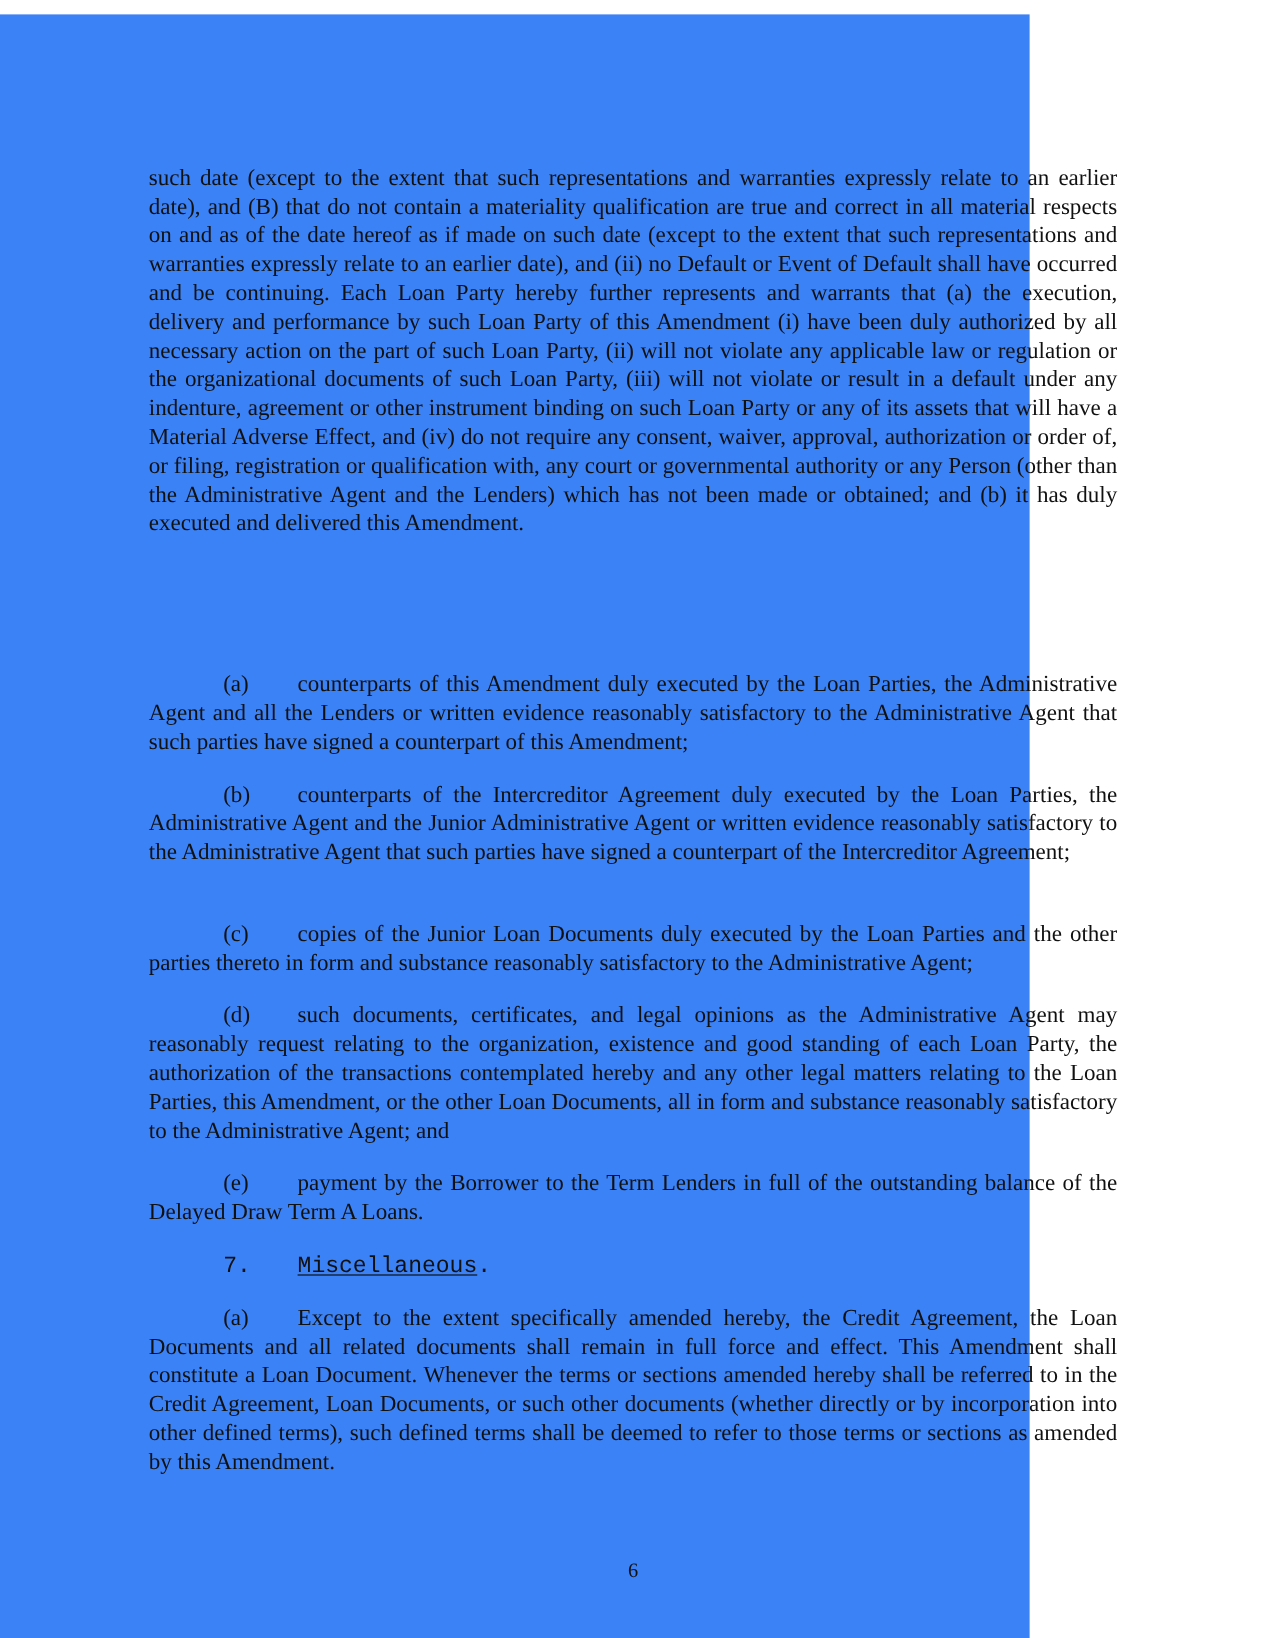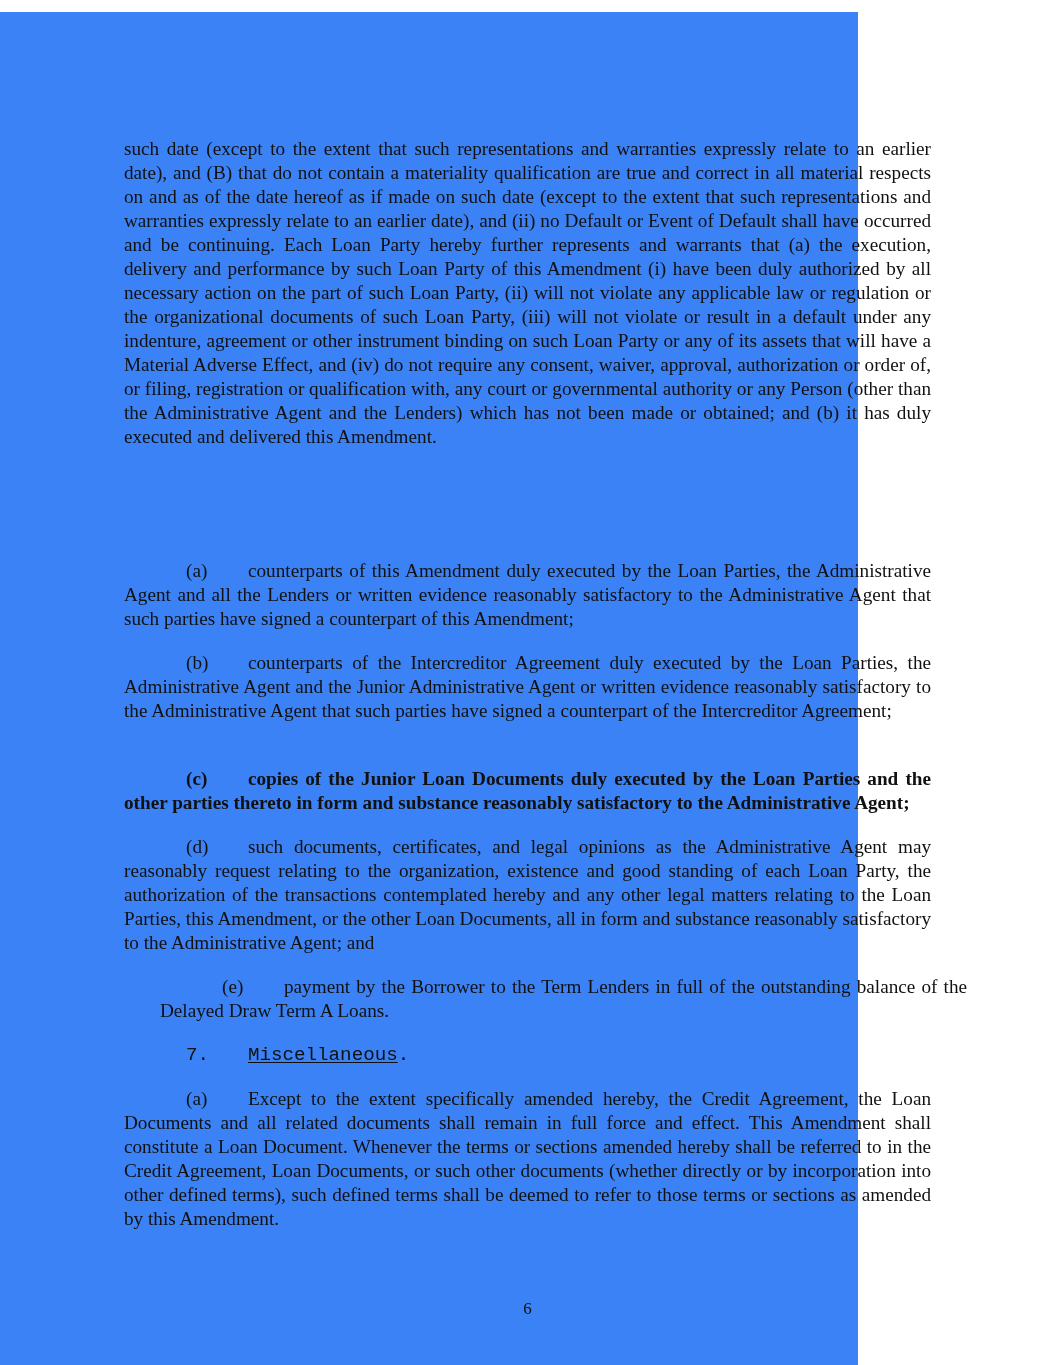--- a/index.html
+++ b/index.html
@@ -21,24 +21,24 @@
 
 <div class="page">
 
   <p class="block" style="top:125px;">such date (except to the extent that such representations and warranties expressly relate to an earlier date), and (B) that do not contain a materiality qualification are true and correct in all material respects on and as of the date hereof as if made on such date (except to the extent that such representations and warranties expressly relate to an earlier date), and (ii) no Default or Event of Default shall have occurred and be continuing. Each Loan Party hereby further represents and warrants that (a) the execution, delivery and performance by such Loan Party of this Amendment (i) have been duly authorized by all necessary action on the part of such Loan Party, (ii) will not violate any applicable law or regulation or the organizational documents of such Loan Party, (iii) will not violate or result in a default under any indenture, agreement or other instrument binding on such Loan Party or any of its assets that will have a Material Adverse Effect, and (iv) do not require any consent, waiver, approval, authorization or order of, or filing, registration or qualification with, any court or governmental authority or any Person (other than the Administrative Agent and the Lenders) which has not been made or obtained; and (b) it has duly executed and delivered this Amendment.</p>
 
 
   <p class="block indent" style="top:547px;"><span class="num">(a)</span><span>counterparts of this Amendment duly executed by the Loan Parties, the Administrative Agent and all the Lenders or written evidence reasonably satisfactory to the Administrative Agent that such parties have signed a counterpart of this Amendment;</span></p>
 
   <p class="block indent" style="top:639px;"><span class="num">(b)</span><span>counterparts of the Intercreditor Agreement duly executed by the Loan Parties, the Administrative Agent and the Junior Administrative Agent or written evidence reasonably satisfactory to the Administrative Agent that such parties have signed a counterpart of the Intercreditor Agreement;</span></p>
 
-  <p class="block indent" style="top:755px;font-weight:bold;"><span class="num">(c)</span><span>copies of the Junior Loan Documents duly executed by the Loan Parties and the other parties thereto in form and substance reasonably satisfactory to the Administrative Agent;</span></p>
+  <p class="block indent" style="top:755px;"><span class="num">(c)</span><span>copies of the Junior Loan Documents duly executed by the Loan Parties and the other parties thereto in form and substance reasonably satisfactory to the Administrative Agent;</span></p>
 
   <p class="block indent" style="top:823px;"><span class="num">(d)</span><span>such documents, certificates, and legal opinions as the Administrative Agent may reasonably request relating to the organization, existence and good standing of each Loan Party, the authorization of the transactions contemplated hereby and any other legal matters relating to the Loan Parties, this Amendment, or the other Loan Documents, all in form and substance reasonably satisfactory to the Administrative Agent; and</span></p>
 
-  <p class="block indent" style="top:963px;margin-left:36px;"><span class="num">(e)</span><span>payment by the Borrower to the Term Lenders in full of the outstanding balance of the Delayed Draw Term A Loans.</span></p>
+  <p class="block indent" style="top:963px;"><span class="num">(e)</span><span>payment by the Borrower to the Term Lenders in full of the outstanding balance of the Delayed Draw Term A Loans.</span></p>
 
   <p class="block indent" style="top:1031px;font-family:Liberation Mono, monospace;"><span class="num">7.</span><span class="u">Miscellaneous</span><span>.</span></p>
 
   <p class="block indent" style="top:1075px;"><span class="num">(a)</span><span>Except to the extent specifically amended hereby, the Credit Agreement, the Loan Documents and all related documents shall remain in full force and effect. This Amendment shall constitute a Loan Document. Whenever the terms or sections amended hereby shall be referred to in the Credit Agreement, Loan Documents, or such other documents (whether directly or by incorporation into other defined terms), such defined terms shall be deemed to refer to those terms or sections as amended by this Amendment.</span></p>
 
   <div class="page-number">6</div>
 </div>
 
 </body></html>

